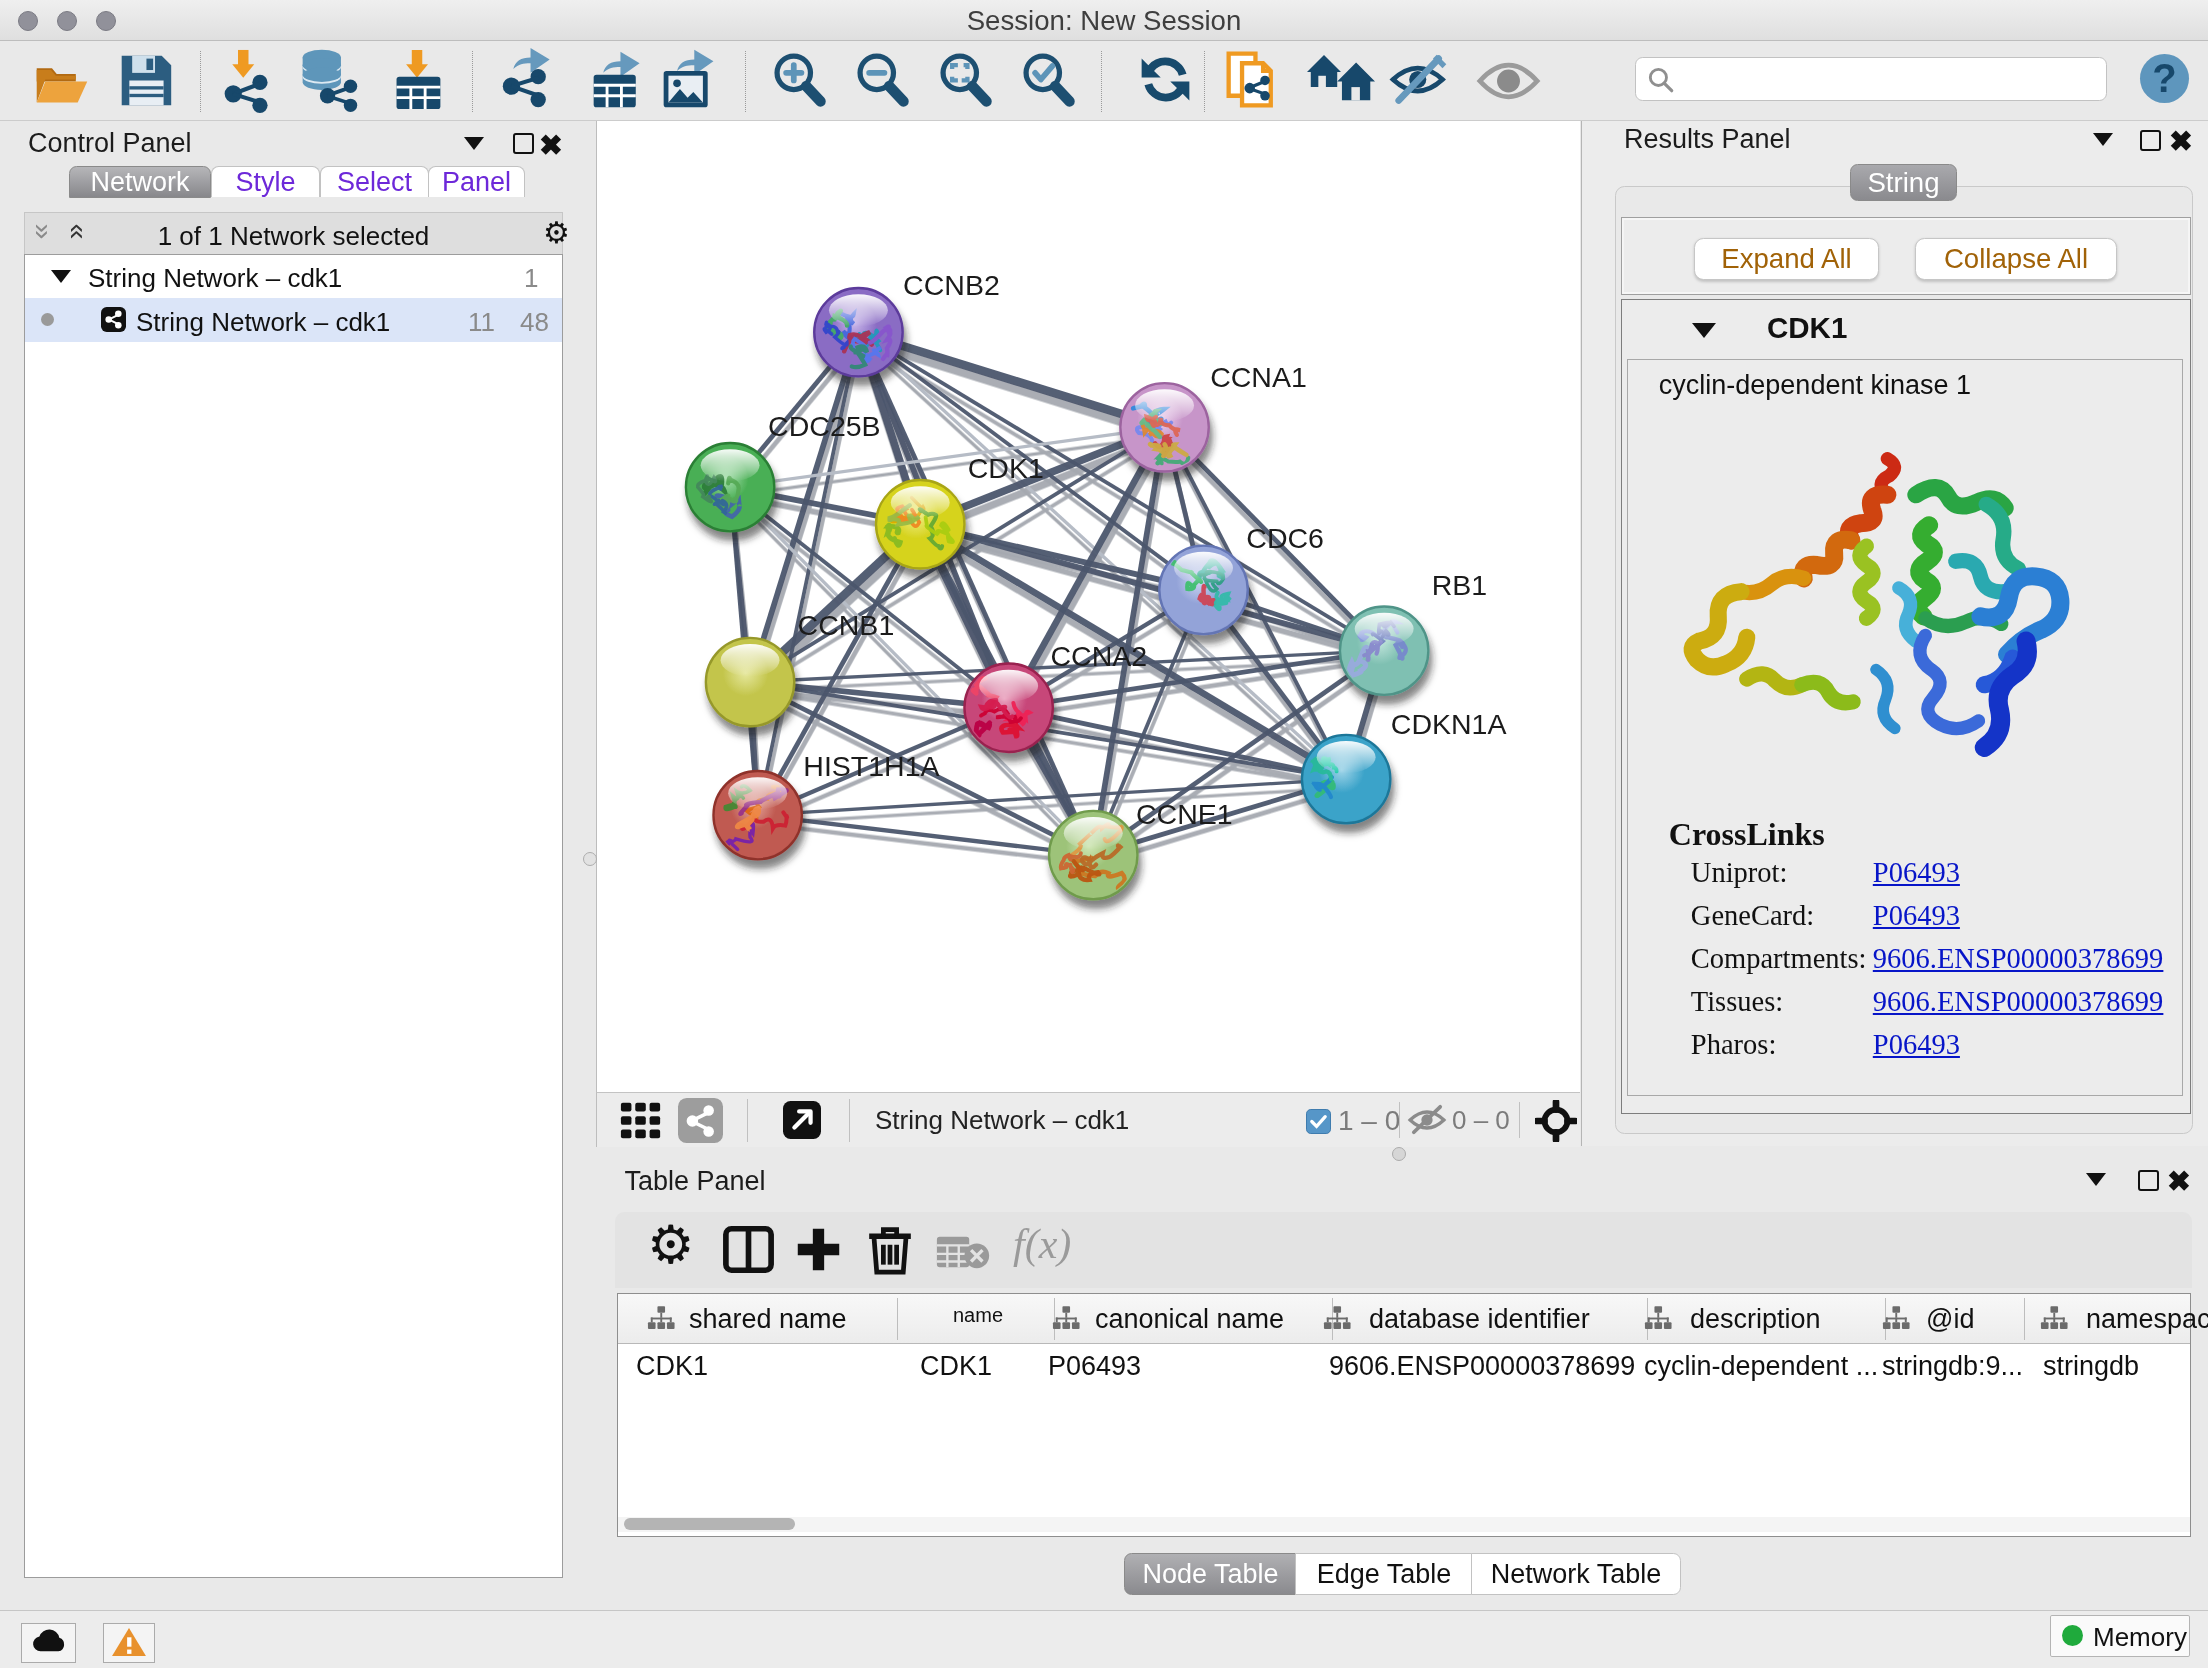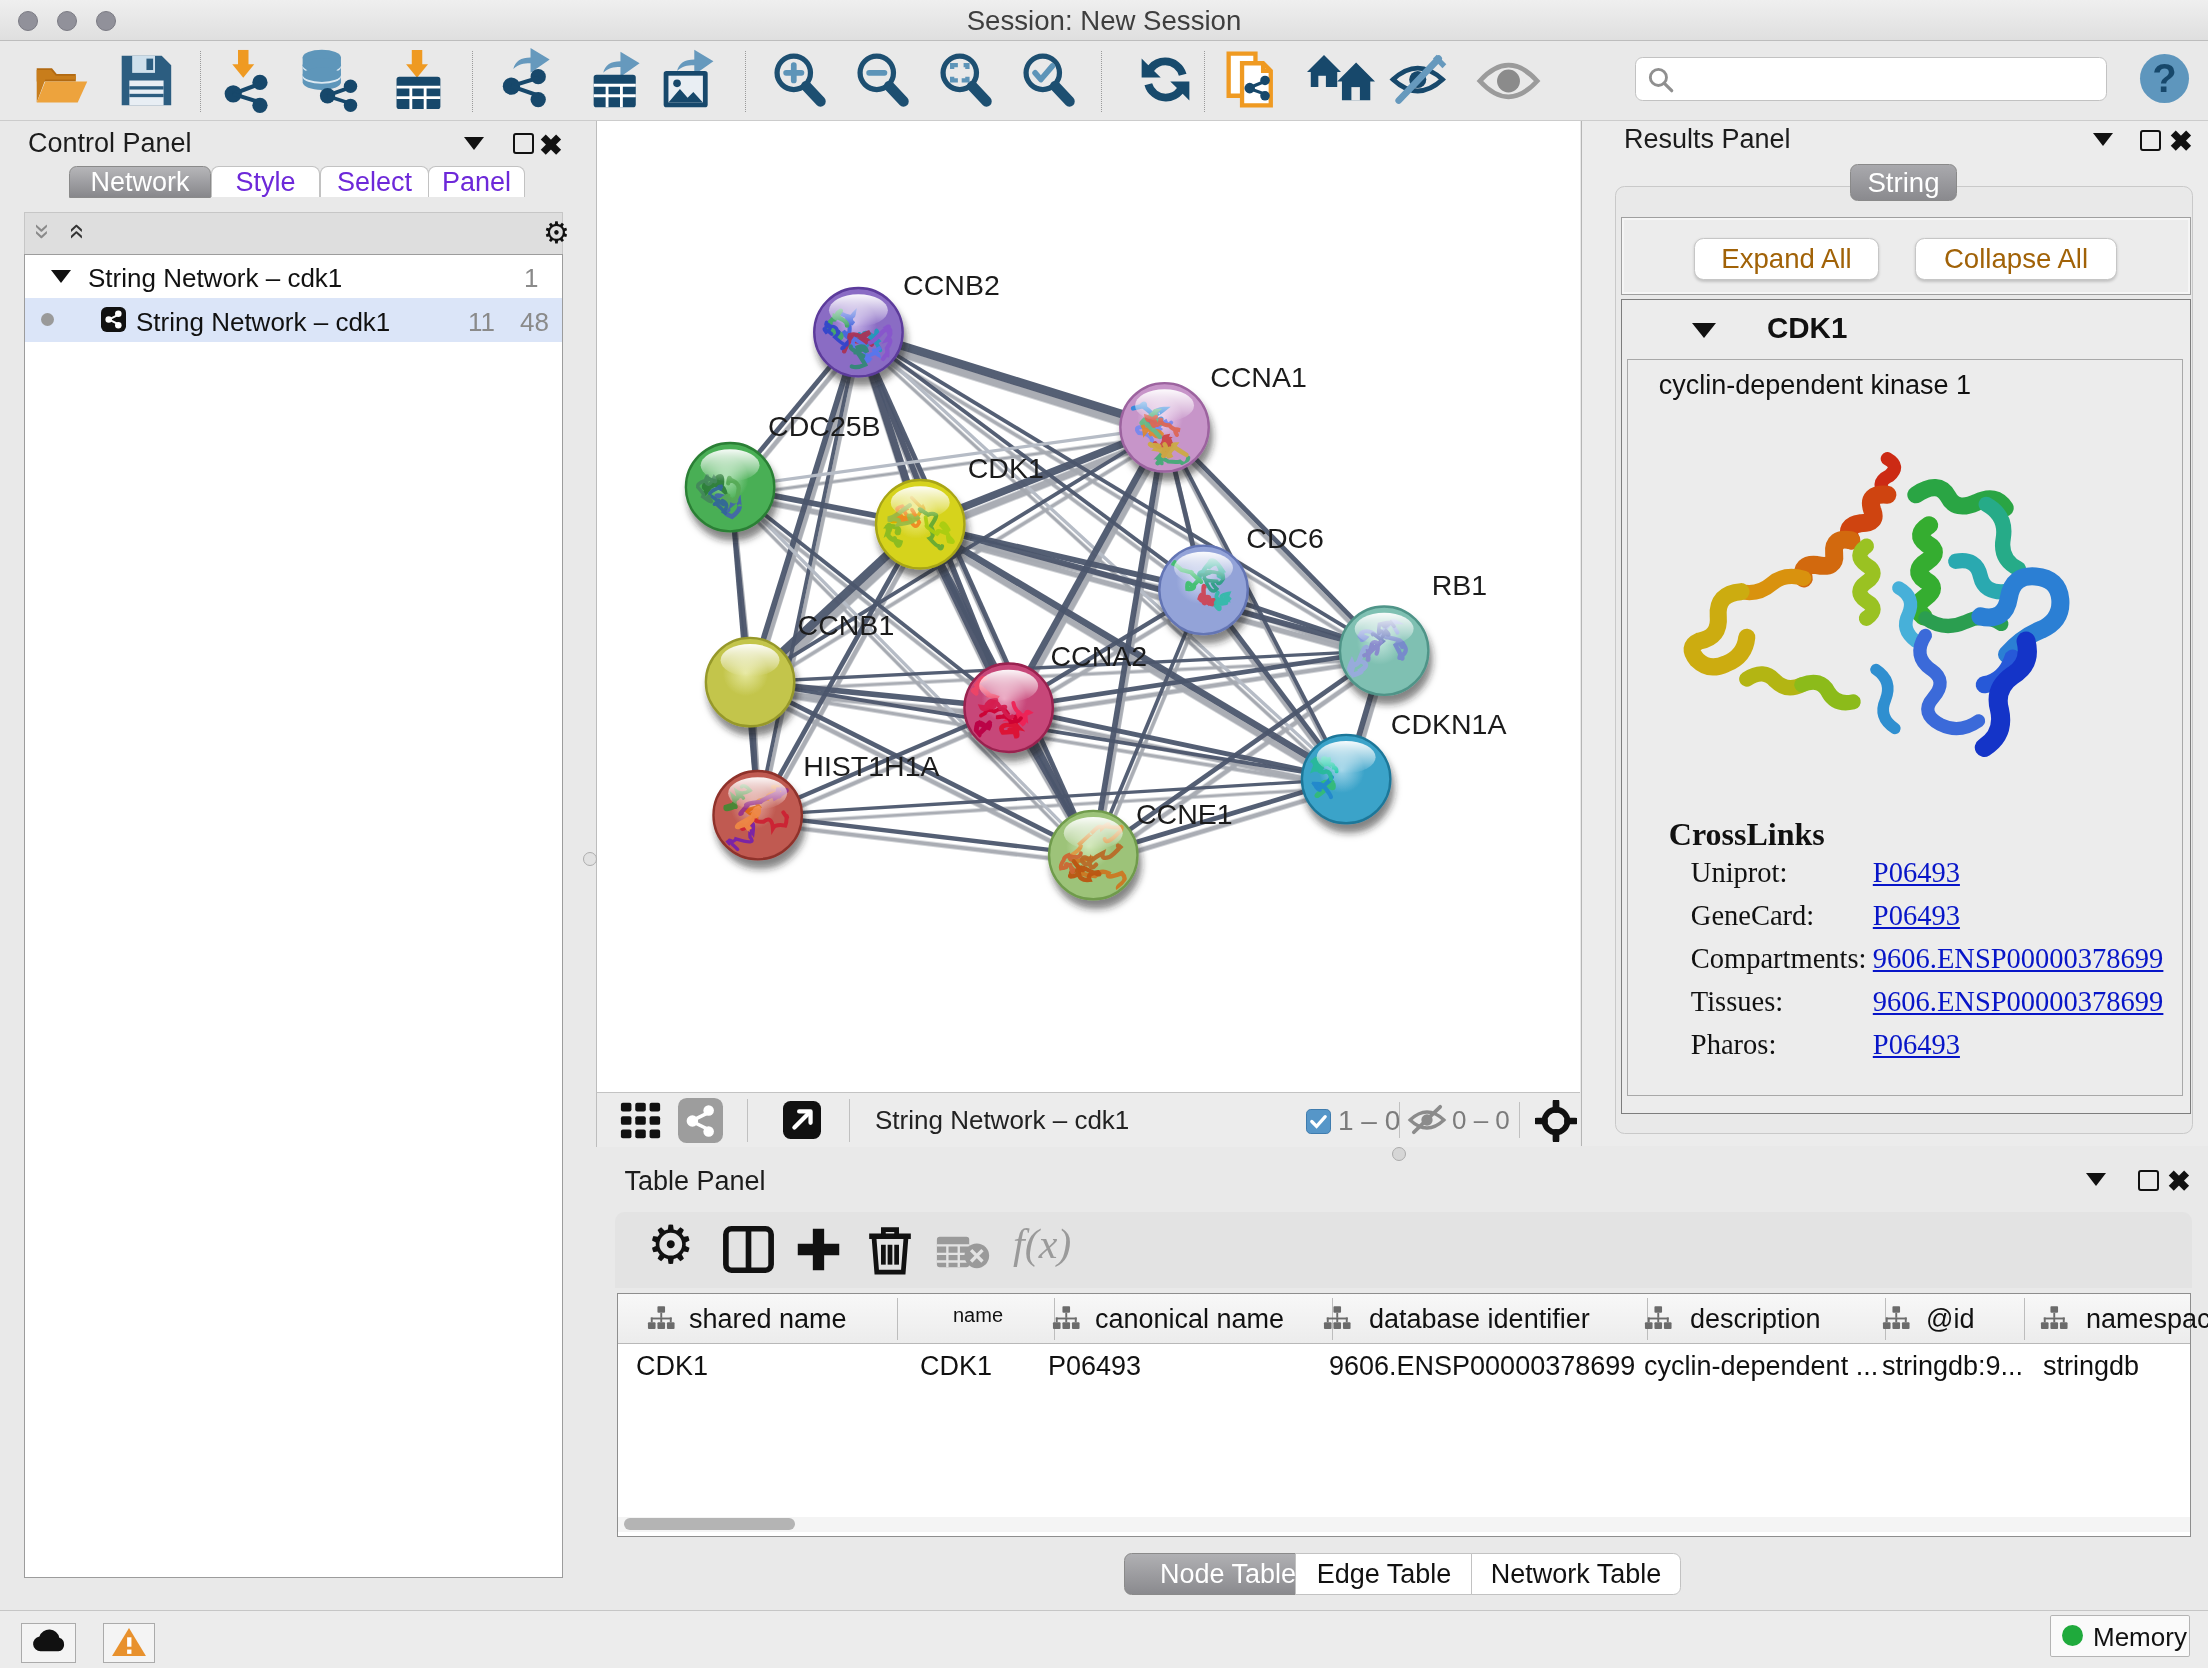--- a/index.html
+++ b/index.html
@@ -226,20 +226,21 @@
   <div class="abs" style="left:539px;top:7.6px;font-size:28.5px;font-weight:bold;color:#111;">✖</div>
 
   <div class="tab tabsel abs" style="left:69px;top:45px;width:140px;height:30px;line-height:30px;">Network</div>
   <div class="tab abs" style="left:211px;top:45px;width:107px;height:30px;line-height:30px;">Style</div>
   <div class="tab abs" style="left:320px;top:45px;width:107px;height:30px;line-height:30px;">Select</div>
   <div class="tab abs" style="left:428px;top:45px;width:95px;height:30px;line-height:30px;">Panel</div>
 
   <div class="abs" style="left:24px;top:91px;width:537px;height:42px;background:#dedede;border:1px solid #c6c6c6;">
     <span class="abs" style="left:11.4px;top:1.9px;color:#8a8a8a;font-size:28.5px;display:inline-block;transform:rotate(90deg);">»</span>
     <span class="abs" style="left:46px;top:1.9px;color:#333;font-size:28.5px;display:inline-block;transform:rotate(90deg);">«</span>
+    <div class="abs" style="left:0;top:7.6px;width:537px;text-align:center;font-size:26px;color:#111;">1 of 1 Network selected</div>
     <span class="abs" style="left:518px;top:1.9px;font-size:30px;color:#111;">⚙</span>
   </div>
 
   <div class="abs" style="left:24px;top:133px;width:537px;height:1322px;background:#fff;border:1px solid #9c9c9c;">
     <div class="abs" style="left:0;top:0;width:537px;height:43px;">
       <div class="abs" style="left:26px;top:15px;width:0;height:0;border-left:10.5px solid transparent;border-right:10.5px solid transparent;border-top:13.3px solid #111;"></div>
       <div class="abs" style="left:63px;top:7.6px;font-size:26px;color:#111;">String Network – cdk1</div>
       <div class="abs" style="left:499px;top:7.6px;font-size:26px;color:#8a8a8a;">1</div>
     </div>
     <div class="abs" style="left:0;top:43px;width:537px;height:44px;background:#dbe5f8;">
@@ -832,21 +833,21 @@
     <div class="abs" style="left:430px;top:57px;font-size:27px;color:#111;">P06493</div>
     <div class="abs" style="left:711px;top:57px;font-size:27px;color:#111;">9606.ENSP00000378699</div>
     <div class="abs" style="left:1026px;top:57px;font-size:27px;color:#111;">cyclin-dependent ...</div>
     <div class="abs" style="left:1264px;top:57px;font-size:27px;color:#111;">stringdb:9...</div>
     <div class="abs" style="left:1425px;top:57px;font-size:27px;color:#111;">stringdb</div>
 
     <div class="abs" style="left:0;top:223px;width:1572px;height:15px;background:#f4f4f4;"></div>
     <div class="abs" style="left:5.7px;top:224px;width:171px;height:12.4px;background:#b4b4b4;border-radius:6.7px;"></div>
   </div>
 
-  <div class="abs" style="left:528px;top:391px;width:171px;height:40px;background:linear-gradient(#b0b0b3,#8a8a8e);border:1px solid #8a8a8a;border-radius:7.6px 0 0 7.6px;text-align:right;">
+  <div class="abs" style="left:528px;top:391px;width:171px;height:40px;background:linear-gradient(#b0b0b3,#8a8a8e);border:1px solid #8a8a8a;border-radius:7.6px 0 0 7.6px;text-align:center;">
     <span style="color:#fff;font-size:27px;line-height:40px;">Node Table</span>
   </div>
   <div class="abs" style="left:699px;top:391px;width:176px;height:40px;background:#fff;border:1px solid #c2c2c2;text-align:center;">
     <span style="color:#111;font-size:27px;line-height:40px;">Edge Table</span>
   </div>
   <div class="abs" style="left:875px;top:391px;width:208px;height:40px;background:#fff;border:1px solid #c2c2c2;border-radius:0 7.6px 7.6px 0;text-align:center;">
     <span style="color:#111;font-size:27px;line-height:40px;">Network Table</span>
   </div>
 </div>
 

